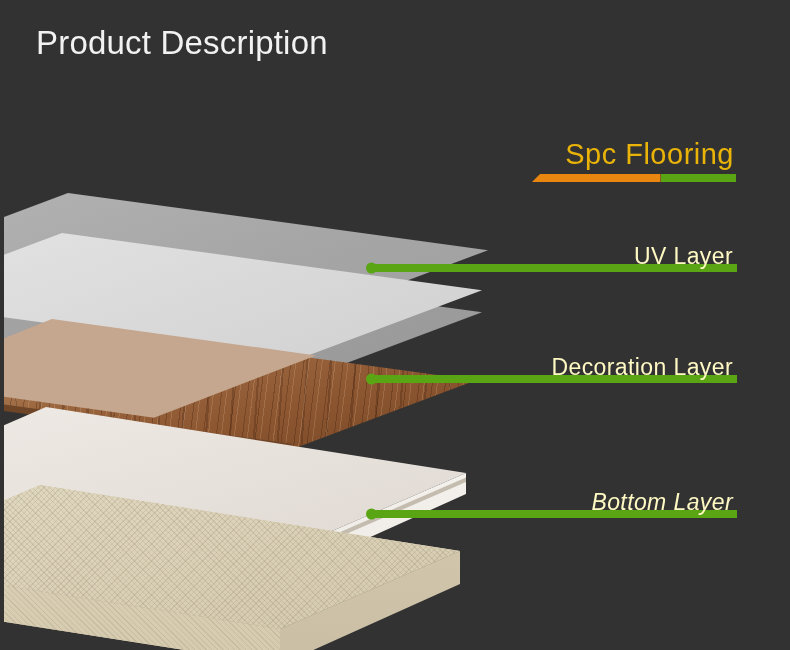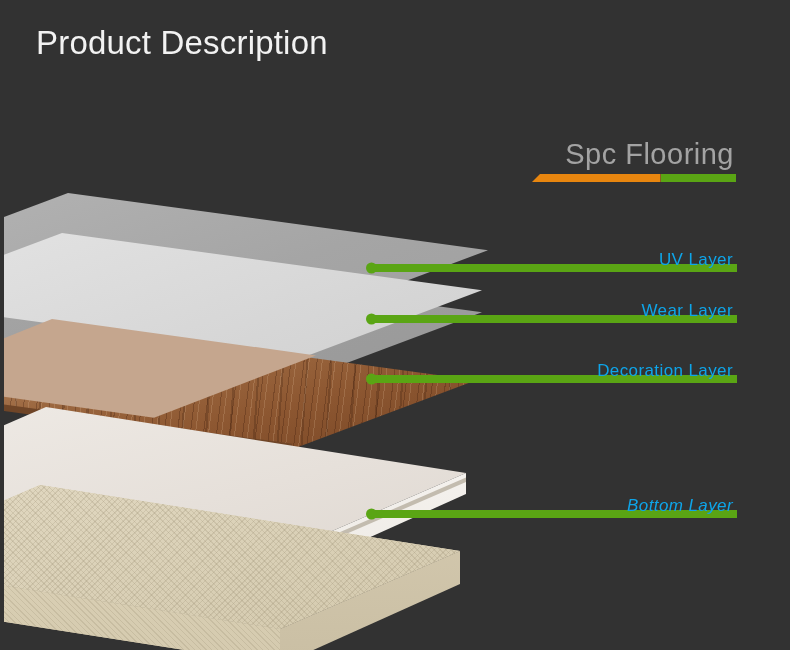--- a/index.html
+++ b/index.html
@@ -32,21 +32,21 @@
 
   
   #section-heading-wrap {
     position:absolute;
     left:500px; top:126px;
     width:240px;
   }
   #section-heading {
     font-size:29px;
     font-weight:400;
-    color:#a3a3a3;
+    color:#eab308;
     text-align:right;
     letter-spacing:0.5px;
     white-space:nowrap;
     padding-right:6px;
   }
   #heading-rule {
     position:absolute;
     left:24px; top:40px;
     width:212px; height:5px;
     display:flex;
@@ -220,22 +220,22 @@
     position:absolute;
     left:5px; top:50%;
     transform:translateY(-50%);
     height:2px;
     background:#5aa514;
   }
   .callout .callout-text {
     position:absolute;
     right:0;
     bottom:7px;
-    font-size:17px;
-    color:#0ea5e9;
+    font-size:23px;
+    color:#fef9c3;
     white-space:nowrap;
     letter-spacing:0.4px;
   }
 
   #callout-uv        { left:362px; top:251px; width:371px; }
   #callout-wear      { left:362px; top:302px; width:371px; }
   #callout-decor     { left:362px; top:362px; width:371px; }
   #callout-core      { left:362px; top:427px; width:371px; }
   #callout-bottom    { left:362px; top:497px; width:371px;font-style:italic; }
   .callout .leader { width:366px; }
@@ -290,25 +290,20 @@
     </div>
 
   </div>
 
   <div class="callout" id="callout-uv">
     <div class="leader"></div>
     <div class="dot"></div>
     <div class="callout-text">UV  Layer</div>
   </div>
 
-  <div class="callout" id="callout-wear">
-    <div class="leader"></div>
-    <div class="dot"></div>
-    <div class="callout-text">Wear  Layer</div>
-  </div>
 
   <div class="callout" id="callout-decor">
     <div class="leader"></div>
     <div class="dot"></div>
     <div class="callout-text">Decoration  Layer</div>
   </div>
 
 
   <div class="callout" id="callout-bottom">
     <div class="leader"></div>

